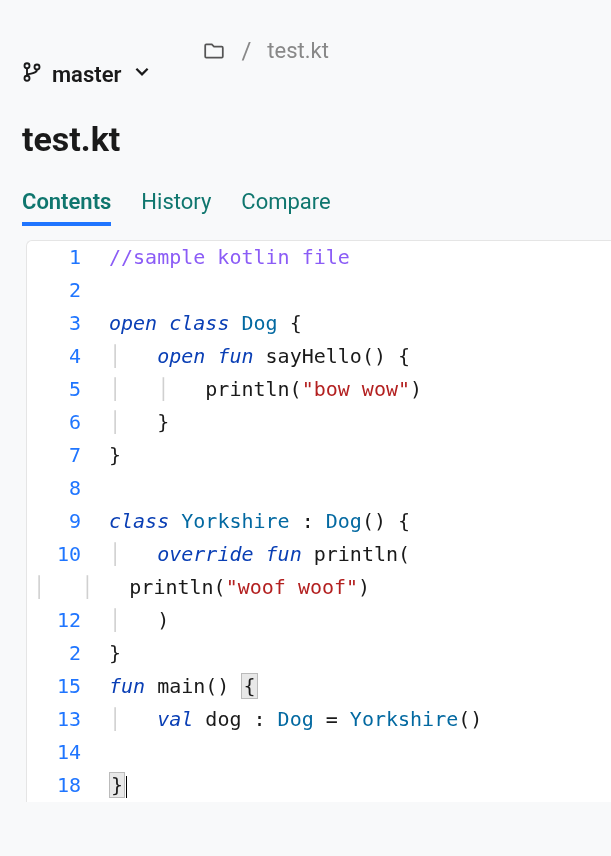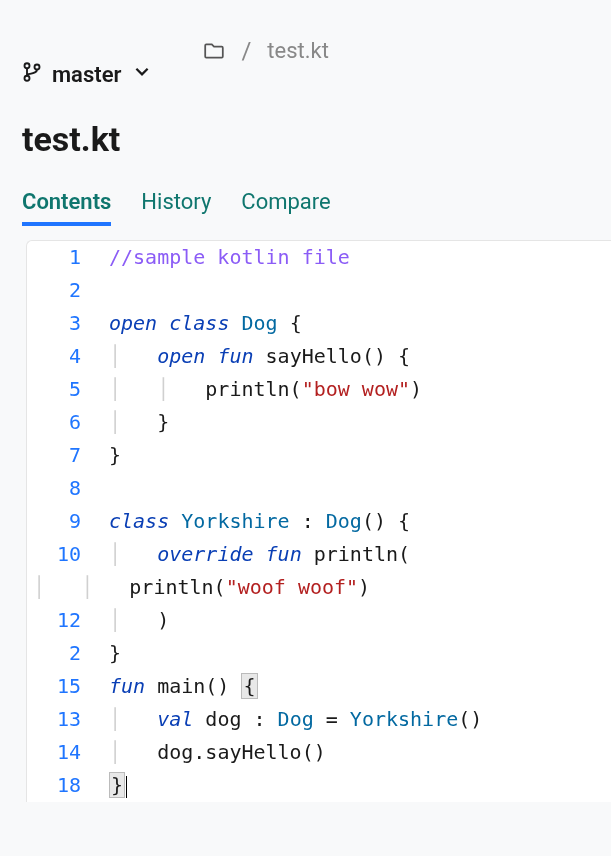--- a/index.html
+++ b/index.html
@@ -169,16 +169,16 @@
       <div class="code-line"><span class="gutter">7</span><span class="line-content"><span class="tok-ident">}</span></span></div>
       <div class="code-line"><span class="gutter">8</span><span class="line-content"></span></div>
       <div class="code-line"><span class="gutter">9</span><span class="line-content"><span class="tok-keyword">class</span><span class="tok-ident"> </span><span class="tok-class">Yorkshire</span><span class="tok-ident"> : </span><span class="tok-class">Dog</span><span class="tok-ident">() {</span></span></div>
       <div class="code-line"><span class="gutter">10</span><span class="line-content"><span class="tok-guide">│   </span><span class="tok-keyword">override</span><span class="tok-ident"> </span><span class="tok-keyword">fun</span><span class="tok-ident"> println(</span></span></div>
       <div class="code-line"><span class="line-content"><span class="tok-guide">│   │   </span><span class="tok-ident">println(</span><span class="tok-string">"woof woof"</span><span class="tok-ident">)</span></span></div>
       <div class="code-line"><span class="gutter">12</span><span class="line-content"><span class="tok-guide">│   </span><span class="tok-ident">)</span></span></div>
       <div class="code-line"><span class="gutter">2</span><span class="line-content"><span class="tok-ident">}</span></span></div>
       <div class="code-line"><span class="line-content"></span></div>
       <div class="code-line"><span class="gutter">15</span><span class="line-content"><span class="tok-keyword">fun</span><span class="tok-ident"> main() </span><span class="bracket-hl">{</span></span></div>
       <div class="code-line"><span class="gutter">13</span><span class="line-content"><span class="tok-guide">│   </span><span class="tok-keyword">val</span><span class="tok-ident"> dog : </span><span class="tok-class">Dog</span><span class="tok-ident"> = </span><span class="tok-class">Yorkshire</span><span class="tok-ident">()</span></span></div>
-      <div class="code-line"><span class="gutter">14</span><span class="line-content"><span class="tok-guide">│   </span><span class="tok-ident">dog.sayHello()</span></span></div>
+      <div class="code-line"><span class="gutter">14</span></div>
       <div class="code-line"><span class="gutter">18</span><span class="line-content cursor-line"><span class="bracket-hl">}</span></span></div>
     </div>
 </div>
 
 </body></html>

